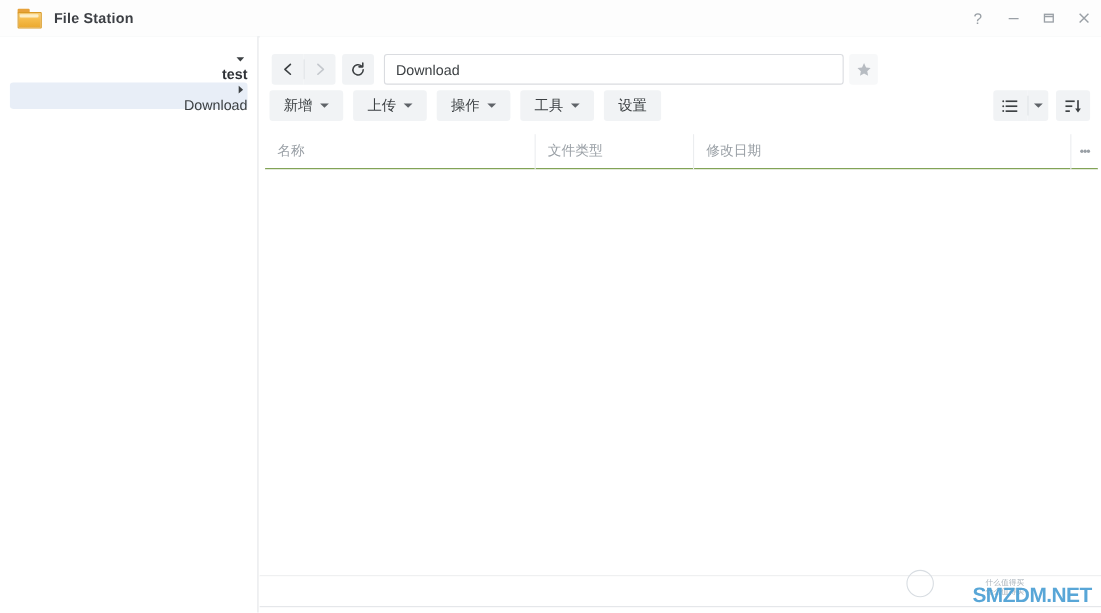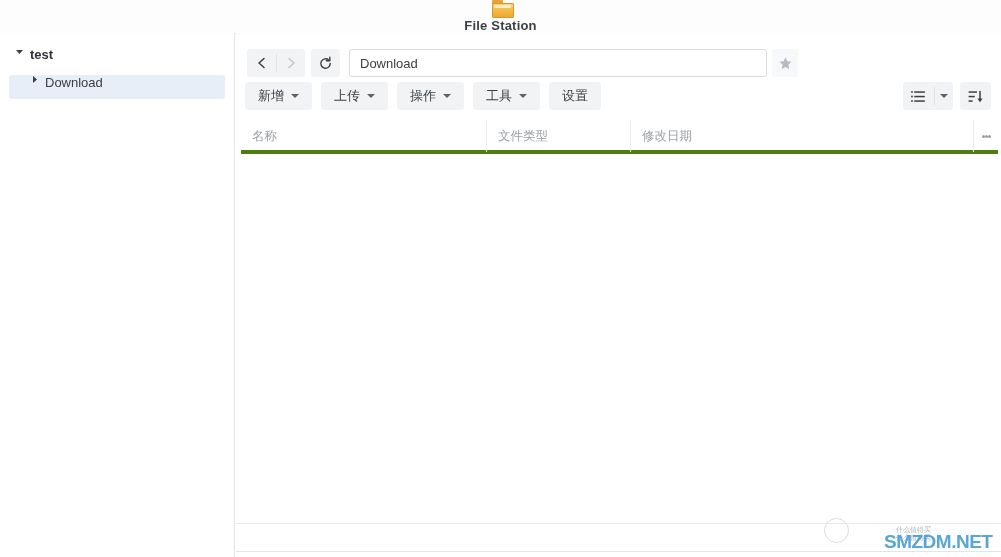--- a/index.html
+++ b/index.html
@@ -9,21 +9,21 @@
     font-family:"Liberation Sans","DejaVu Sans",sans-serif;
     -webkit-font-smoothing:antialiased;
   }
   .app{position:relative;width:1001px;height:557px;background:#fff;}
 
   
   .titlebar{
     position:absolute;left:0;top:0;width:1001px;height:33px;
     background:#fdfdfd;
     border-bottom:1px solid #e3e5e8;
-    display:flex;align-items:center;flex-direction:column;
+    display:flex;align-items:center;
   }
   .folder-icon{
     position:relative;width:22px;height:18px;margin-left:16px;margin-right:11px;
     flex:0 0 auto;
   }
   .folder-icon .tab{
     position:absolute;left:0;top:0;width:11px;height:4px;
     background:#e7a23a;border-radius:1px 1px 0 0;
   }
   .folder-icon .body{
@@ -45,23 +45,23 @@
   .win-btn svg{display:block;}
   .qmark{font-size:14px;color:#9aa0a6;line-height:1;font-family:"Liberation Sans",sans-serif;}
 
   
   .sidebar{
     position:absolute;left:0;top:33px;width:235px;height:524px;
     background:#ffffff;border-right:1px solid #e3e5e8;box-sizing:border-box;
     padding-top:14px;
   }
   .tree-row{
-    height:24px;display:flex;align-items:flex-start;
+    height:24px;display:flex;align-items:flex-end;
     font-size:13px;color:#3c4043;border-radius:3px;
-    margin:0 9px 4px 9px;padding-left:4px;box-sizing:border-box;
+    margin:0 9px 4px 9px;padding-left:4px;box-sizing:border-box;flex-direction:column;
   }
   .tree-row.root{font-weight:bold;color:#2f3237;}
   .tree-row.child{padding-left:19px;}
   .tree-row.selected{background:#e8eef7;}
   .caret{
     width:13px;flex:0 0 13px;display:flex;align-items:center;justify-content:center;
     color:#5f6368;font-size:9px;line-height:1;
   }
   .caret svg{display:block;}
   .tree-label{margin-left:4px;}
@@ -140,21 +140,21 @@
     border-right:4px solid transparent;border-top:4px solid #5f6368;
   }
   .sortbtn{
     height:28px;width:31px;background:#f1f3f5;border-radius:3px;margin-left:7px;
     display:flex;align-items:center;justify-content:center;color:#3c4043;
   }
 
   
   .table-head{
     position:absolute;left:5px;top:89px;width:757px;height:32px;
-    border-bottom:4px solid #4d7c0f;display:flex;align-items:center;
+    border-bottom:1px solid #4d7c0f;display:flex;align-items:center;
     box-sizing:border-box;
   }
   .th{
     font-size:12.5px;color:#9aa0a6;box-sizing:border-box;
     height:32px;display:flex;align-items:center;padding-left:11px;
     font-family:"DejaVu Sans","Liberation Sans",sans-serif;
   }
   .th.sep{border-left:1px solid #ebedef;}
   .kebab{
     margin-left:auto;width:24px;height:32px;display:flex;align-items:center;

